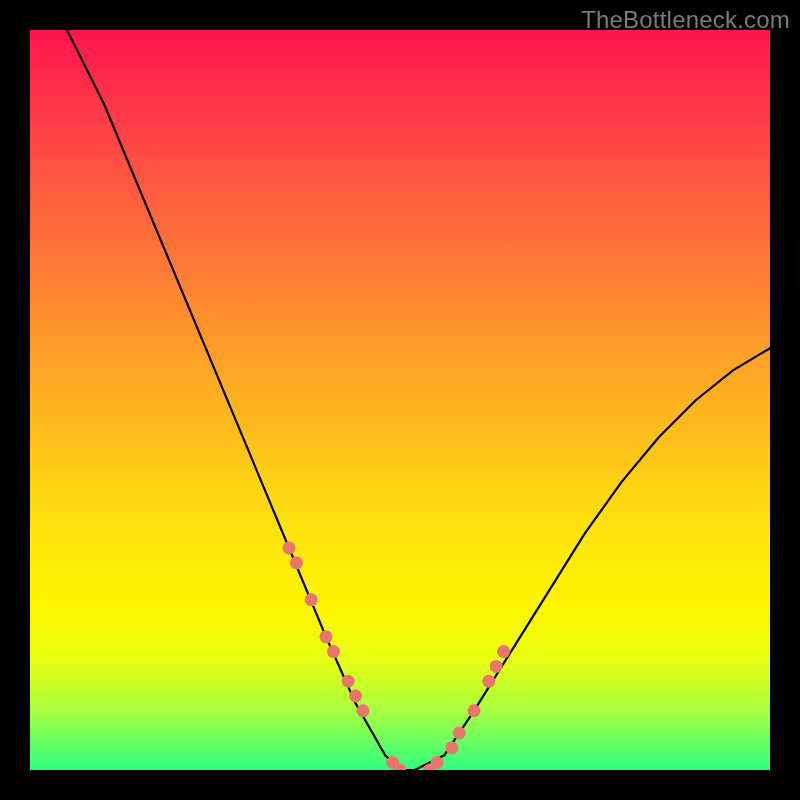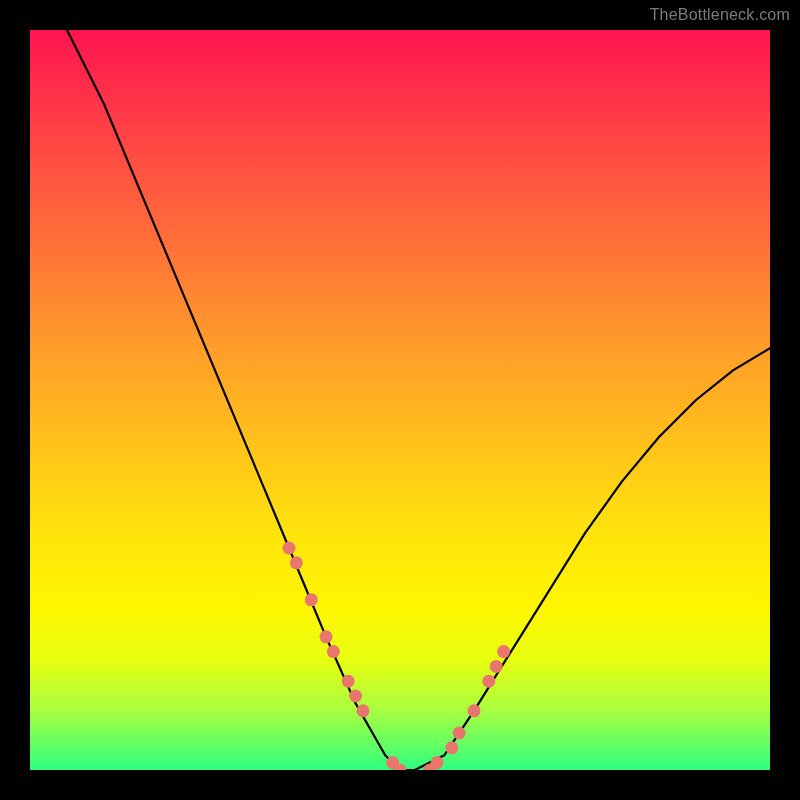--- a/index.html
+++ b/index.html
@@ -44,21 +44,21 @@
       #e8ff10 85%,
       #a8ff40 92%,
       #2fff80 100%
     );
   }
   .watermark {
     position: absolute;
     top: 6px;
     right: 10px;
     color: #7b7b7b;
-    font-size: 16px;
+    font-size: 24px;
     font-weight: 500;
     letter-spacing: 0.2px;
     user-select: none;
     text-align: center;
   }
   svg.curve {
     position: absolute;
     inset: 0;
   }
 </style>

